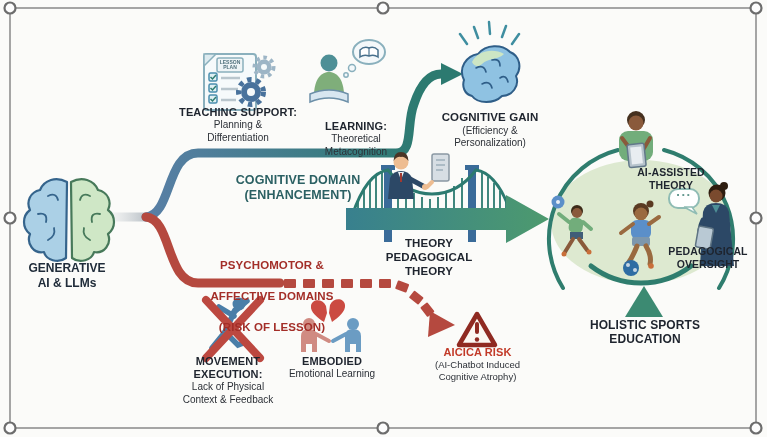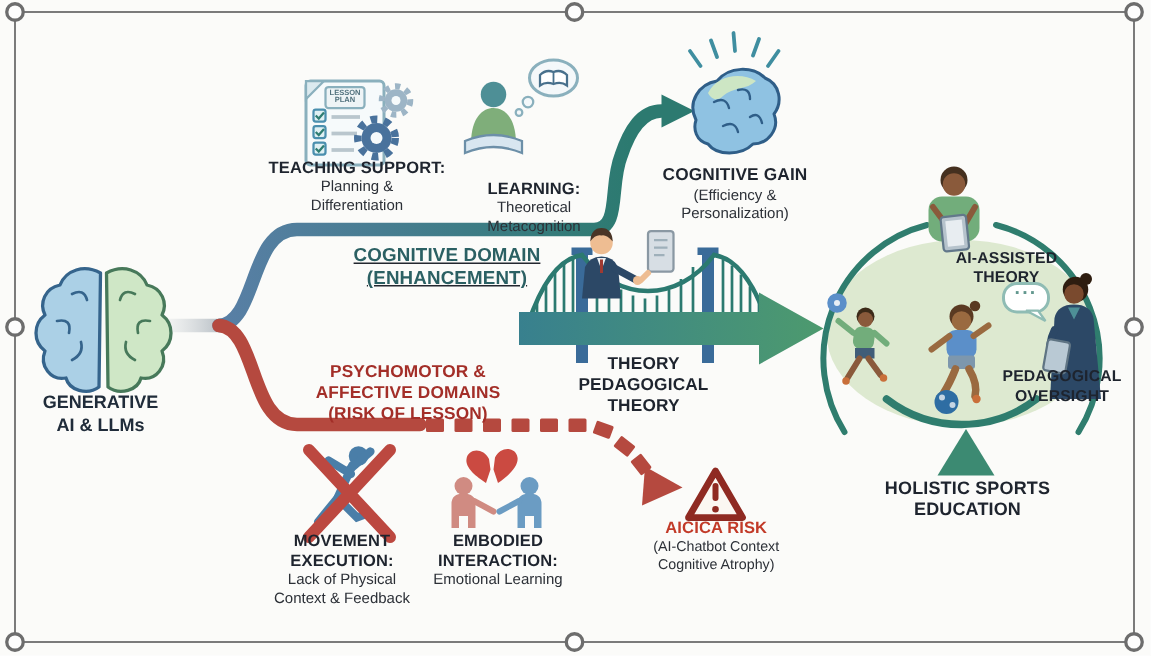--- a/index.html
+++ b/index.html
@@ -4,21 +4,21 @@
 <style>
   html,body{margin:0;padding:0;}
   .stage{position:relative;width:767px;height:437px;background:#fbfbf9;overflow:hidden;
          font-family:"Liberation Sans",sans-serif;}
   .stage svg{position:absolute;left:0;top:0;}
   .lbl{position:absolute;text-align:center;line-height:1.18;color:#23272f;}
   .h{font-weight:bold;font-size:11px;color:#1e242e;letter-spacing:.1px;line-height:1.2;}
   .h12{font-weight:bold;font-size:12px;color:#202c3a;line-height:1.25;}
   .s{font-weight:normal;font-size:10px;color:#2c3037;line-height:1.25;}
   .teal{color:#2b6063;font-size:12.5px;}
-  .redh{color:#a32e28;font-size:11.5px;}
+  .redh{color:#a32e28;font-size:11.5px;margin-top:17px;}
   .redh2{color:#c23a28;}
   .tiny{font-size:5px;font-weight:bold;color:#50707c;line-height:1.15;letter-spacing:0;}
   .dots{font-size:13px;font-weight:bold;color:#63988f;letter-spacing:1.5px;line-height:14px;}
 </style>
 </head>
 <body>
 
 <div class="stage">
 
 <svg width="767" height="437" viewBox="0 0 767 437">
@@ -262,21 +262,21 @@
   <div class="s">Planning &amp;</div>
   <div class="s">Differentiation</div>
 </div>
 
 <div class="lbl" style="left:301px;top:104px;width:110px;margin-top:16px;">
   <div class="h">LEARNING:</div>
   <div class="s">Theoretical</div>
   <div class="s">Metacognition</div>
 </div>
 
-<div class="lbl" style="left:210px;top:163px;width:176px;text-decoration:underline;">
+<div class="lbl" style="left:210px;top:173px;width:176px;">
   <div class="h teal">COGNITIVE DOMAIN</div>
   <div class="h teal">(ENHANCEMENT)</div>
 </div>
 
 <div class="lbl" style="left:424px;top:111px;width:132px;">
   <div class="h" style="font-size:11.5px;">COGNITIVE GAIN</div>
   <div class="s">(Efficiency &amp;</div>
   <div class="s">Personalization)</div>
 </div>
 
@@ -294,27 +294,26 @@
 
 <div class="lbl" style="left:156px;top:355px;width:144px;">
   <div class="h">MOVEMENT</div>
   <div class="h">EXECUTION:</div>
   <div class="s">Lack of Physical</div>
   <div class="s">Context &amp; Feedback</div>
 </div>
 
 <div class="lbl" style="left:260px;top:355px;width:144px;">
   <div class="h">EMBODIED</div>
-  <div class="h">INTERACTION:</div>
   <div class="s">Emotional Learning</div>
 </div>
 
 <div class="lbl" style="left:405px;top:346px;width:145px;">
   <div class="h redh2">AICICA RISK</div>
-  <div class="s" style="font-size:9.5px;">(AI-Chatbot Context</div>
+  <div class="s" style="font-size:9.5px;">(AI-Chatbot Induced</div>
   <div class="s" style="font-size:9.5px;">Cognitive Atrophy)</div>
 </div>
 
 
 <div class="lbl" style="left:619px;top:166px;width:104px;">
   <div class="h" style="font-size:10.5px;">AI-ASSISTED</div>
   <div class="h" style="font-size:10.5px;">THEORY</div>
 </div>
 
 <div class="lbl" style="left:650px;top:245px;width:116px;">

